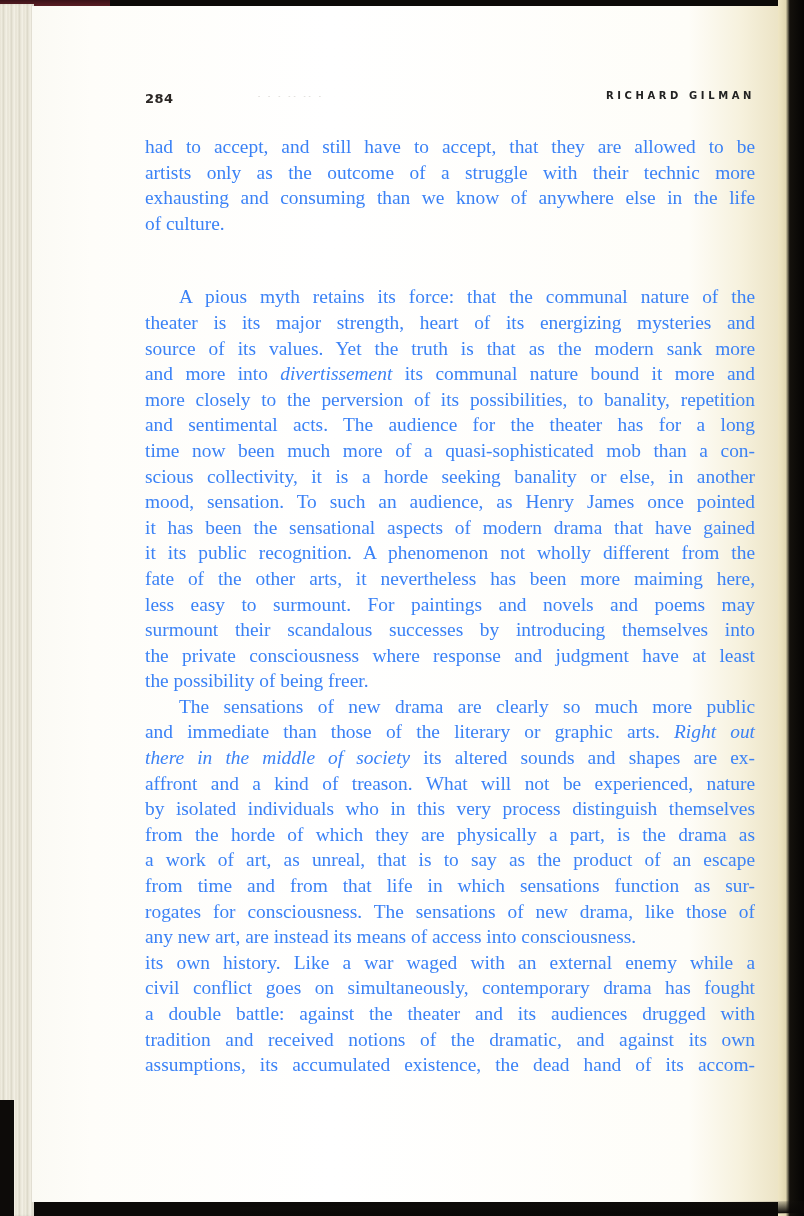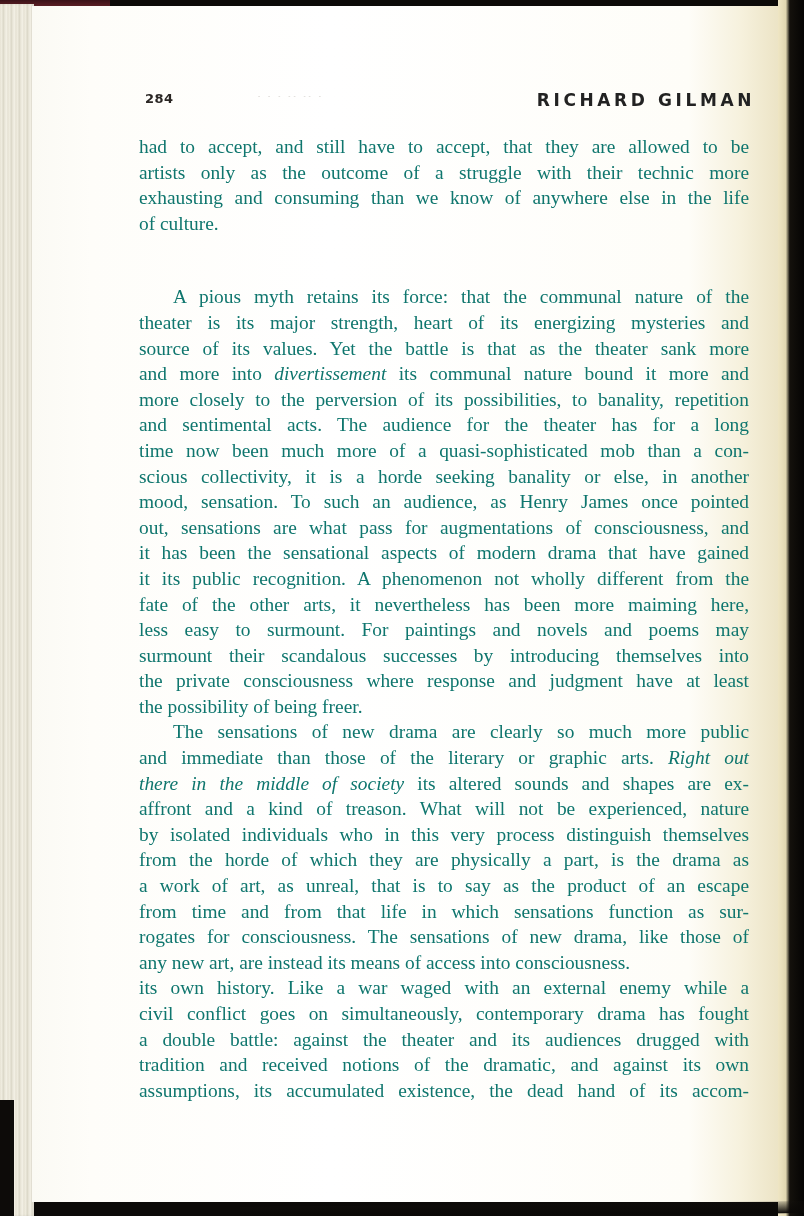--- a/index.html
+++ b/index.html
@@ -84,35 +84,35 @@
     .faint-mark {
       position: absolute;
       left: 113px; top: 2px;
       font-size: 6px;
       letter-spacing: 3px;
       color: #c9c6c0;
     }
     .author-head {
       position: absolute;
       right: 0; top: 0;
-      font-size: 17px;
+      font-size: 10px;
       font-weight: bold;
       letter-spacing: 3.6px;
       color: #222;
     }
 
     .text-block {
       position: absolute;
-      left: 139px;
+      left: 145px;
       top: 134px;
       width: 610px;
       font-family: "Liberation Serif", "DejaVu Serif", serif;
       font-size: 19.4px;
       line-height: 25.6px;
-      color: #0f766e;
+      color: #3b82f6;
       text-align: justify;
     }
     .line {
       display: block;
       text-align: justify;
       text-align-last: justify;
       white-space: nowrap;
       overflow: visible;
     }
     .line.last {
@@ -139,28 +139,27 @@
     <span class="author-head">RICHARD GILMAN</span>
   </div>
 
   <div class="text-block" id="text-block">
       <div class="line">had to accept, and still have to accept, that they are allowed to be</div>
       <div class="line">artists only as the outcome of a struggle with their technic more</div>
       <div class="line">exhausting and consuming than we know of anywhere else in the life</div>
       <div class="line last">of culture.</div>
       <div class="line" style="padding-left: 34px; margin-top: 48px;">A pious myth retains its force: that the communal nature of the</div>
       <div class="line">theater is its major strength, heart of its energizing mysteries and</div>
-      <div class="line">source of its values. Yet the battle is that as the theater sank more</div>
+      <div class="line">source of its values. Yet the truth is that as the modern sank more</div>
       <div class="line">and more into <em>divertissement</em> its communal nature bound it more and</div>
       <div class="line">more closely to the perversion of its possibilities, to banality, repetition</div>
       <div class="line">and sentimental acts. The audience for the theater has for a long</div>
       <div class="line">time now been much more of a quasi-sophisticated mob than a con-</div>
       <div class="line">scious collectivity, it is a horde seeking banality or else, in another</div>
       <div class="line">mood, sensation. To such an audience, as Henry James once pointed</div>
-      <div class="line">out, sensations are what pass for augmentations of consciousness, and</div>
       <div class="line">it has been the sensational aspects of modern drama that have gained</div>
       <div class="line">it its public recognition. A phenomenon not wholly different from the</div>
       <div class="line">fate of the other arts, it nevertheless has been more maiming here,</div>
       <div class="line">less easy to surmount. For paintings and novels and poems may</div>
       <div class="line">surmount their scandalous successes by introducing themselves into</div>
       <div class="line">the private consciousness where response and judgment have at least</div>
       <div class="line last">the possibility of being freer.</div>
       <div class="line" style="padding-left: 34px;">The sensations of new drama are clearly so much more public</div>
       <div class="line">and immediate than those of the literary or graphic arts. <em>Right out</em></div>
       <div class="line"><em>there in the middle of society</em> its altered sounds and shapes are ex-</div>

